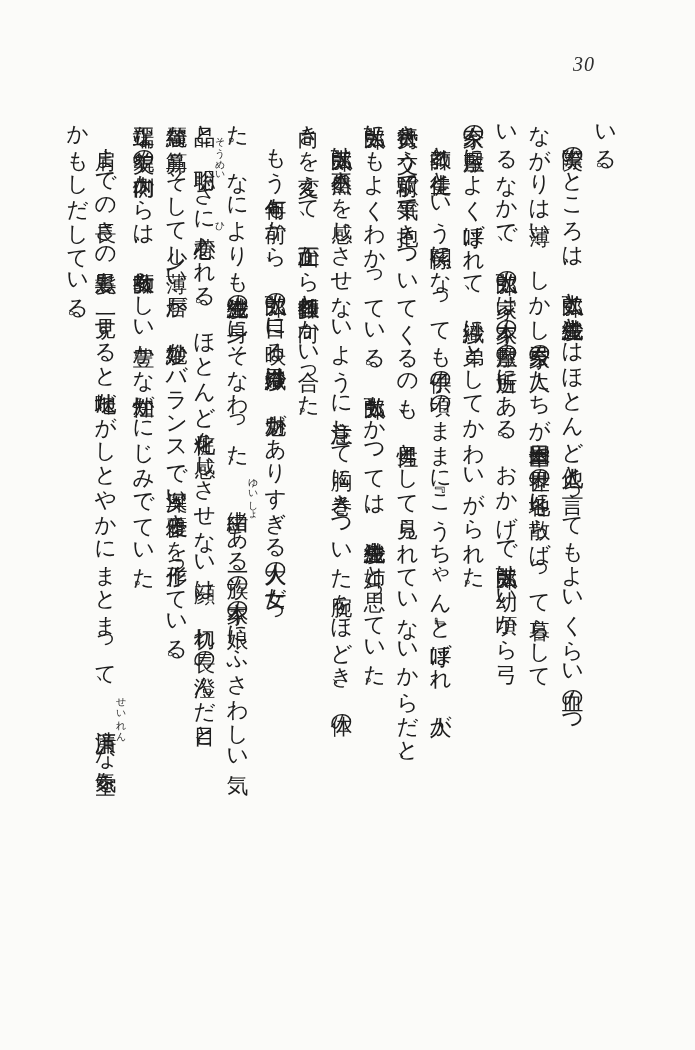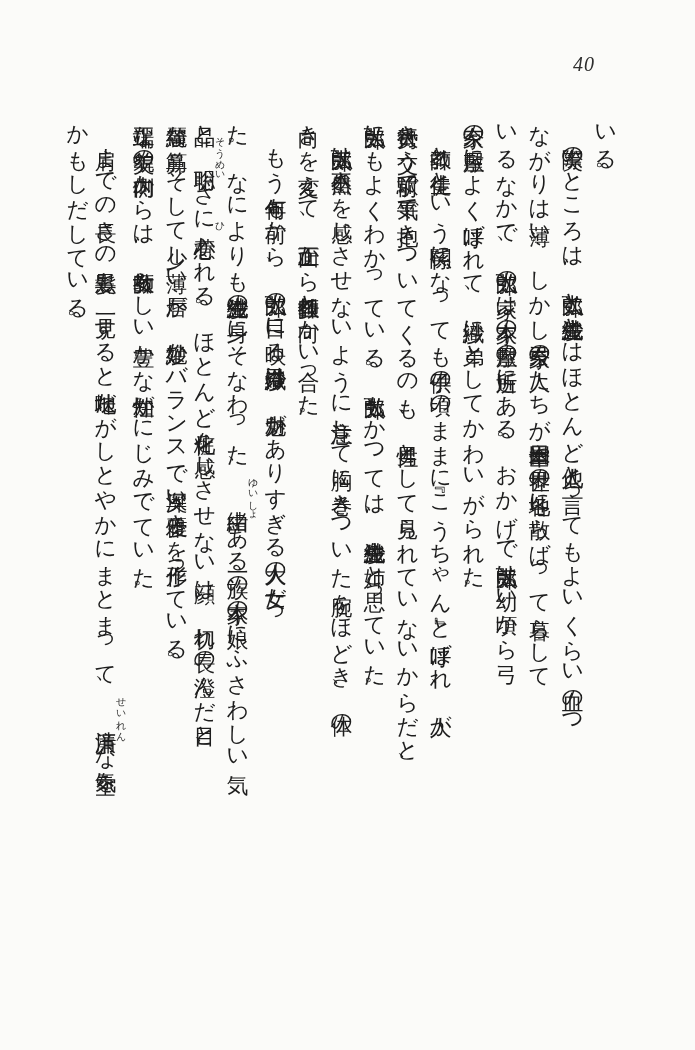--- a/index.html
+++ b/index.html
@@ -64,21 +64,21 @@
     font-size: 10px;
     letter-spacing: 0;
     color: #2a2a2a;
     font-family: "Liberation Serif", "DejaVu Serif", serif;
   }
 </style>
 </head>
 <body>
 
 <div class="page">
-  <div class="page-number">40</div>
+  <div class="page-number">30</div>
 
   <div class="text-area">
       <div class="line"><span>いる。</span></div>
       <div class="line indent"><span>実際のところは、弘太郎と沙織先生とはほとんど他人と言ってもよいくらい血のつ</span></div>
       <div class="line"><span>ながりは薄い。しかし弓奈家の人たちが日本全国や世界の各地に散らばって暮らして</span></div>
       <div class="line"><span>いるなかで、弘太郎の家は本家の屋敷の近所にある。おかげで弘太郎は幼い頃から弓</span></div>
       <div class="line"><span>奈家の屋敷によく呼ばれて、沙織に弟としてかわいがられた。</span></div>
       <div class="line indent"><span>教師と生徒という関係になっても子供の頃のままに『こうちゃん』と呼ばれ、人が</span></div>
       <div class="line"><span>大勢行き交う駅前で平気で抱きついてくるのも、男性として見られていないからだと、</span></div>
       <div class="line"><span>弘太郎にもよくわかっている。弘太郎もかつては、沙織先生を姉と思っていた。</span></div>

